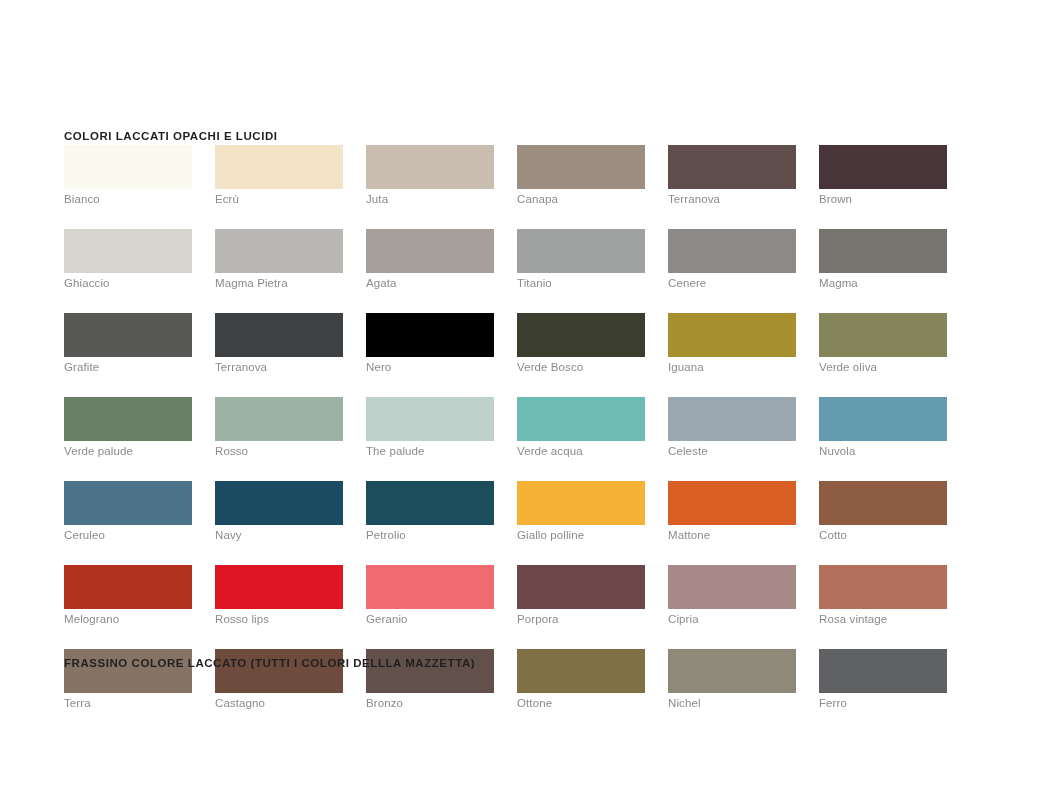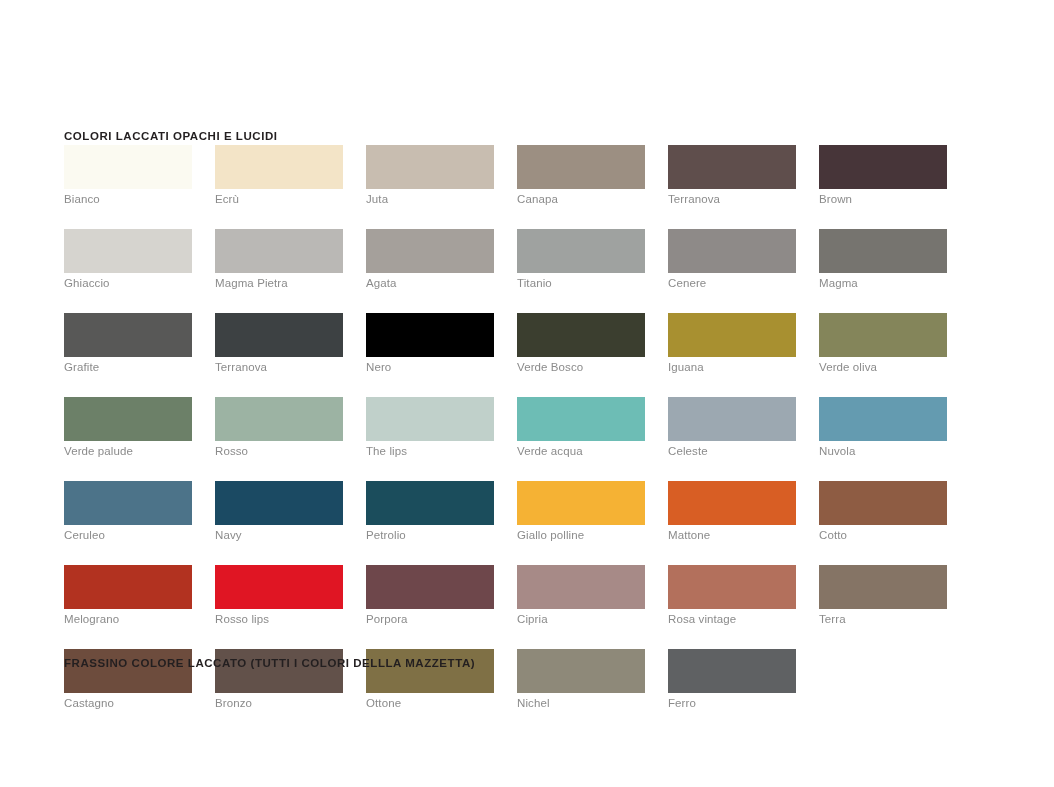--- a/index.html
+++ b/index.html
@@ -148,21 +148,21 @@
       <div class="swatch-cell">
         <span class="swatch-chip" style="background-color: rgb(108, 128, 104);"></span>
         <span class="swatch-label">Verde palude</span>
       </div>
       <div class="swatch-cell">
         <span class="swatch-chip" style="background-color: rgb(156, 179, 163);"></span>
         <span class="swatch-label">Rosso</span>
       </div>
       <div class="swatch-cell">
         <span class="swatch-chip" style="background-color: rgb(192, 208, 202);"></span>
-        <span class="swatch-label">The lips</span>
+        <span class="swatch-label">The palude</span>
       </div>
       <div class="swatch-cell">
         <span class="swatch-chip" style="background-color: rgb(109, 189, 181);"></span>
         <span class="swatch-label">Verde acqua</span>
       </div>
       <div class="swatch-cell">
         <span class="swatch-chip" style="background-color: rgb(156, 168, 177);"></span>
         <span class="swatch-label">Celeste</span>
       </div>
       <div class="swatch-cell">
@@ -195,20 +195,24 @@
       </div>
       <div class="swatch-cell">
         <span class="swatch-chip" style="background-color: rgb(178, 50, 32);"></span>
         <span class="swatch-label">Melograno</span>
       </div>
       <div class="swatch-cell">
         <span class="swatch-chip" style="background-color: rgb(224, 21, 35);"></span>
         <span class="swatch-label">Rosso lips</span>
       </div>
       <div class="swatch-cell">
+        <span class="swatch-chip" style="background-color: rgb(240, 106, 114);"></span>
+        <span class="swatch-label">Geranio</span>
+      </div>
+      <div class="swatch-cell">
         <span class="swatch-chip" style="background-color: rgb(110, 71, 75);"></span>
         <span class="swatch-label">Porpora</span>
       </div>
       <div class="swatch-cell">
         <span class="swatch-chip" style="background-color: rgb(167, 138, 135);"></span>
         <span class="swatch-label">Cipria</span>
       </div>
       <div class="swatch-cell">
         <span class="swatch-chip" style="background-color: rgb(179, 112, 92);"></span>
         <span class="swatch-label">Rosa vintage</span>

